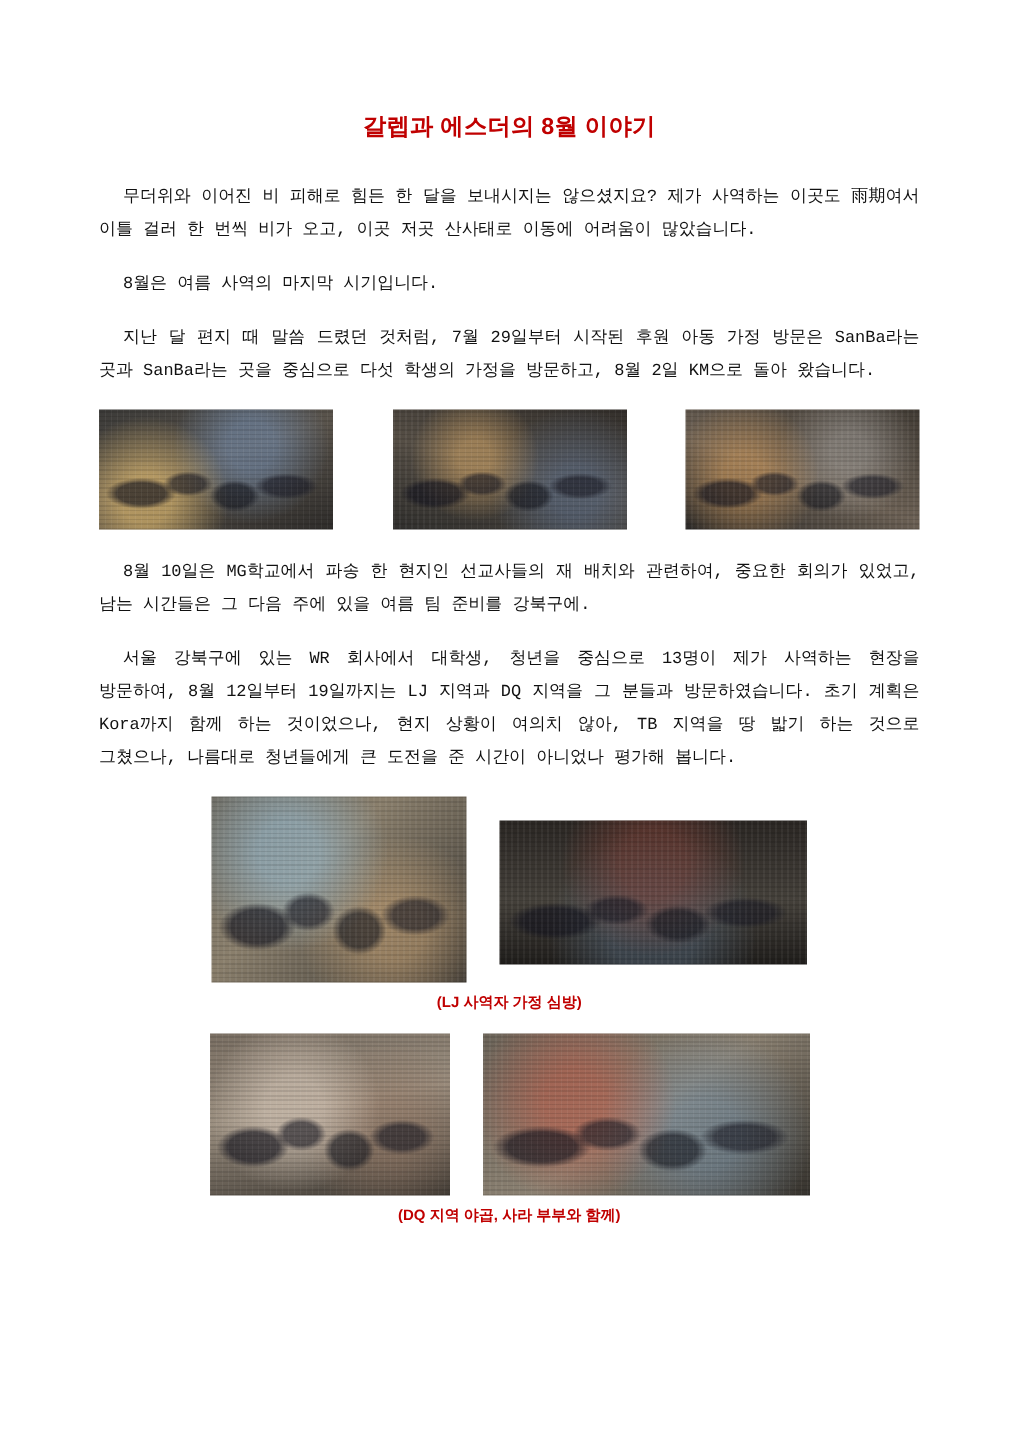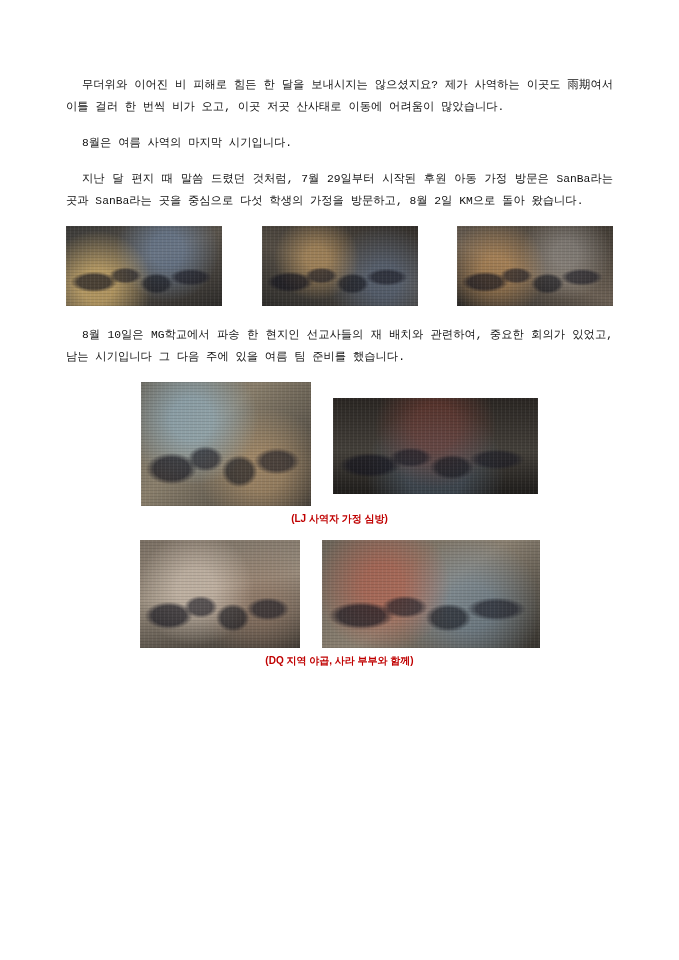--- a/index.html
+++ b/index.html
@@ -121,20 +121,21 @@
       radial-gradient(ellipse at 38% 62%, rgba(25,25,35,0.6) 0 8%, transparent 12%),
       radial-gradient(ellipse at 58% 72%, rgba(20,22,30,0.6) 0 9%, transparent 13%),
       radial-gradient(ellipse at 80% 64%, rgba(25,25,35,0.6) 0 8%, transparent 12%);
   }
 </style>
 </head>
 <body>
 
 <div class="page">
 
+  <h1 class="doc-title">갈렙과 에스더의 8월 이야기</h1>
 
   <p class="para">무더위와 이어진 비 피해로 힘든 한 달을 보내시지는 않으셨지요? 제가 사역하는 이곳도 雨期여서 이틀 걸러 한 번씩 비가 오고, 이곳 저곳 산사태로 이동에 어려움이 많았습니다.</p>
 
   <p class="para">8월은 여름 사역의 마지막 시기입니다.</p>
 
   <p class="para">지난 달 편지 때 말씀 드렸던 것처럼, 7월 29일부터 시작된 후원 아동 가정 방문은 SanBa라는 곳과 SanBa라는 곳을 중심으로 다섯 학생의 가정을 방문하고, 8월 2일 KM으로 돌아 왔습니다.</p>
 
   <div class="img-row">
     <div class="photo ph-a" style="width:156px;height:80px;">
       <div class="layer figures"></div>
@@ -143,22 +144,23 @@
     <div class="photo ph-b" style="width:156px;height:80px;">
       <div class="layer figures"></div>
       <div class="layer grain"></div>
     </div>
     <div class="photo ph-c" style="width:156px;height:80px;">
       <div class="layer figures"></div>
       <div class="layer grain"></div>
     </div>
   </div>
 
-  <p class="para">8월 10일은 MG학교에서 파송 한 현지인 선교사들의 재 배치와 관련하여, 중요한 회의가 있었고, 남는 시기입니다 그 다음 주에 있을 여름 팀 준비를 했습니다.</p>
+  <p class="para">8월 10일은 MG학교에서 파송 한 현지인 선교사들의 재 배치와 관련하여, 중요한 회의가 있었고, 남는 시간들은 그 다음 주에 있을 여름 팀 준비를 강북구에.</p>
 
+  <p class="para">서울 강북구에 있는 WR 회사에서 대학생, 청년을 중심으로 13명이 제가 사역하는 현장을 방문하여, 8월 12일부터 19일까지는 LJ 지역과 DQ 지역을 그 분들과 방문하였습니다. 초기 계획은 Kora까지 함께 하는 것이었으나, 현지 상황이 여의치 않아, TB 지역을 땅 밟기 하는 것으로 그쳤으나, 나름대로 청년들에게 큰 도전을 준 시간이 아니었나 평가해 봅니다.</p>
 
   <div class="block-center">
     <div class="photo ph-d" style="width:170px;height:124px;">
       <div class="layer figures"></div>
       <div class="layer grain"></div>
     </div>
     <div class="photo ph-e" style="width:205px;height:96px;margin-top:16px;">
       <div class="layer figures"></div>
       <div class="layer grain"></div>
     </div>

